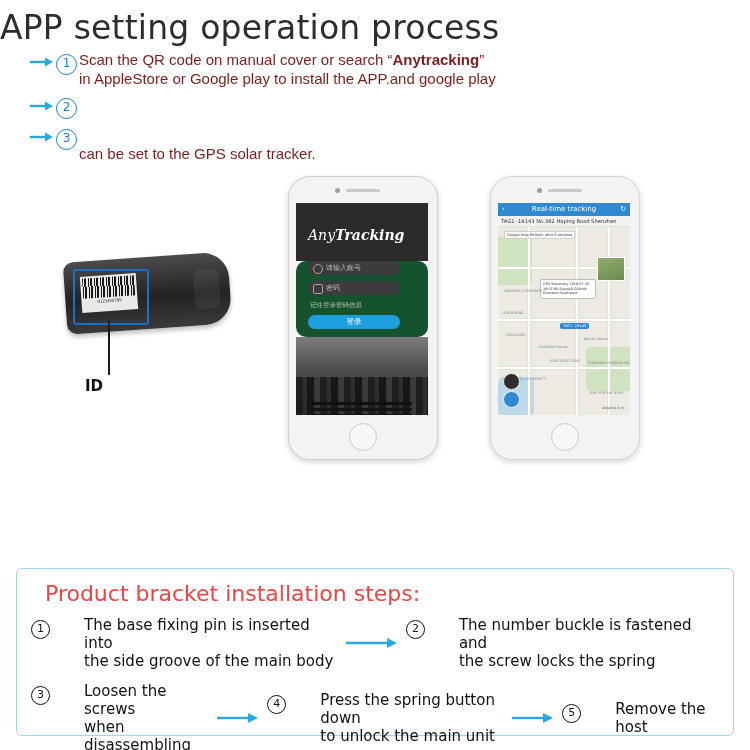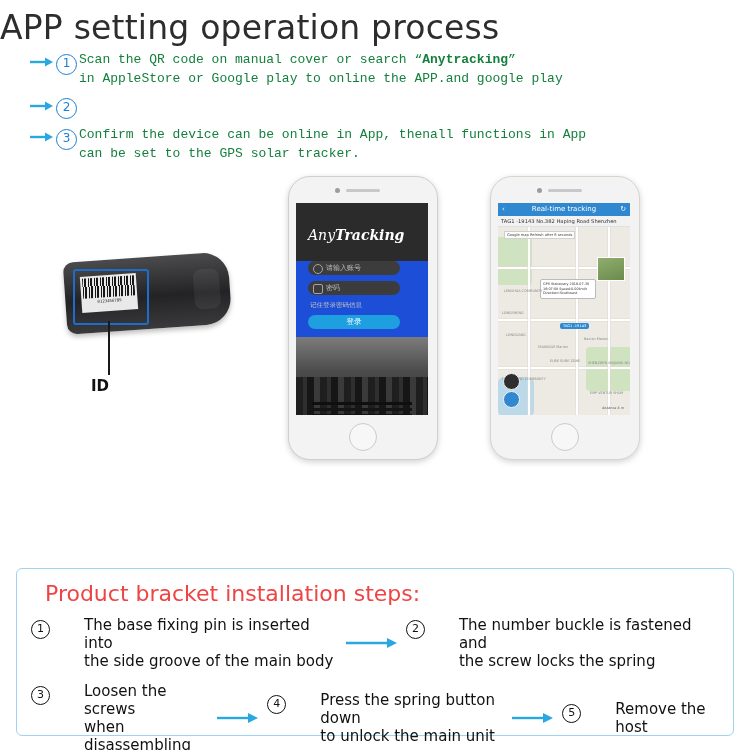--- a/index.html
+++ b/index.html
@@ -51,24 +51,24 @@
     border-radius: 50%;
     color: #1b7fd4;
     font-size: 12px;
     line-height: 17px;
     text-align: center;
     margin-top: 3px;
     margin-right: 2px;
     font-family: "DejaVu Sans", sans-serif;
   }
   .step-text {
-    font-size: 13px;
+    font-size: 15px;
     line-height: 18.5px;
-    color: #15803d;
-    font-family: Liberation Mono, monospace;
+    color: #7f1d1d;
+    font-family: Liberation Sans, sans-serif;
   }
   .step-text .b { font-weight: bold; }
 
   
   .illus {
     position: relative;
     height: 300px;
     margin-top: 6px;
   }
 
@@ -135,21 +135,21 @@
   .id-line {
     position: absolute;
     left: 53px;
     top: 76px;
     width: 2.4px;
     height: 54px;
     background: #1a1a1a;
   }
   .id-label {
     position: absolute;
-    left: 36px;
+    left: 30px;
     top: 132px;
     font-size: 15px;
     font-weight: bold;
     color: #111;
     font-family: "DejaVu Sans", sans-serif;
   }
 
   
   .phone {
     position: absolute;
@@ -218,22 +218,23 @@
     position: absolute;
     left: 12px;
     top: 24px;
     color: #fff;
     font-size: 14px;
     font-style: italic;
     font-family: "DejaVu Serif", serif;
   }
   .logo-txt b { font-weight: bold; }
   .app1-mid {
-    background: #1d4ed8;
+    background: #14532d;
     padding: 0 28px 8px 12px;
+    border-radius: 10px;
   }
   .in-field {
     height: 14px;
     background: #3c3c3c;
     border-radius: 7px;
     margin-bottom: 6px;
     position: relative;
     padding-left: 18px;
     color: #b9b9b9;
     font-size: 7px;
@@ -471,21 +472,21 @@
   <div class="step-row">
     <span class="arrow">
       <svg width="24" height="10" viewBox="0 0 24 10">
           <path d="M0 5 H16" stroke="#29a8e0" stroke-width="2.4" fill="none"></path>
           <path d="M15 0.5 L23 5 L15 9.5 Z" fill="#29a8e0"></path>
         </svg>
     </span>
     <span class="circ-num">1</span>
     <span class="step-text">
       <span>Scan the QR code on manual cover or search  “</span><span class="b">Anytracking</span><span>”</span><br>
-      <span>in AppleStore or Google play to online the APP.and google play</span><br>
+      <span>in AppleStore or Google play to install the APP.and google play</span><br>
     </span>
   </div>
 
   <div class="step-row">
     <span class="arrow">
       <svg width="24" height="10" viewBox="0 0 24 10">
           <path d="M0 5 H16" stroke="#29a8e0" stroke-width="2.4" fill="none"></path>
           <path d="M15 0.5 L23 5 L15 9.5 Z" fill="#29a8e0"></path>
         </svg>
     </span>
@@ -494,21 +495,21 @@
 
   <div class="step-row">
     <span class="arrow">
       <svg width="24" height="10" viewBox="0 0 24 10">
           <path d="M0 5 H16" stroke="#29a8e0" stroke-width="2.4" fill="none"></path>
           <path d="M15 0.5 L23 5 L15 9.5 Z" fill="#29a8e0"></path>
         </svg>
     </span>
     <span class="circ-num">3</span>
     <span class="step-text">
-      <span>Confirm the device can be online in App, thenall functions in App</span><br>
+      <br>
       <span>can be set to the GPS solar tracker.</span>
     </span>
   </div>
 
 </div>
 
 <div class="illus">
 
   <div class="device-wrap">
     <div class="device-body"></div>

